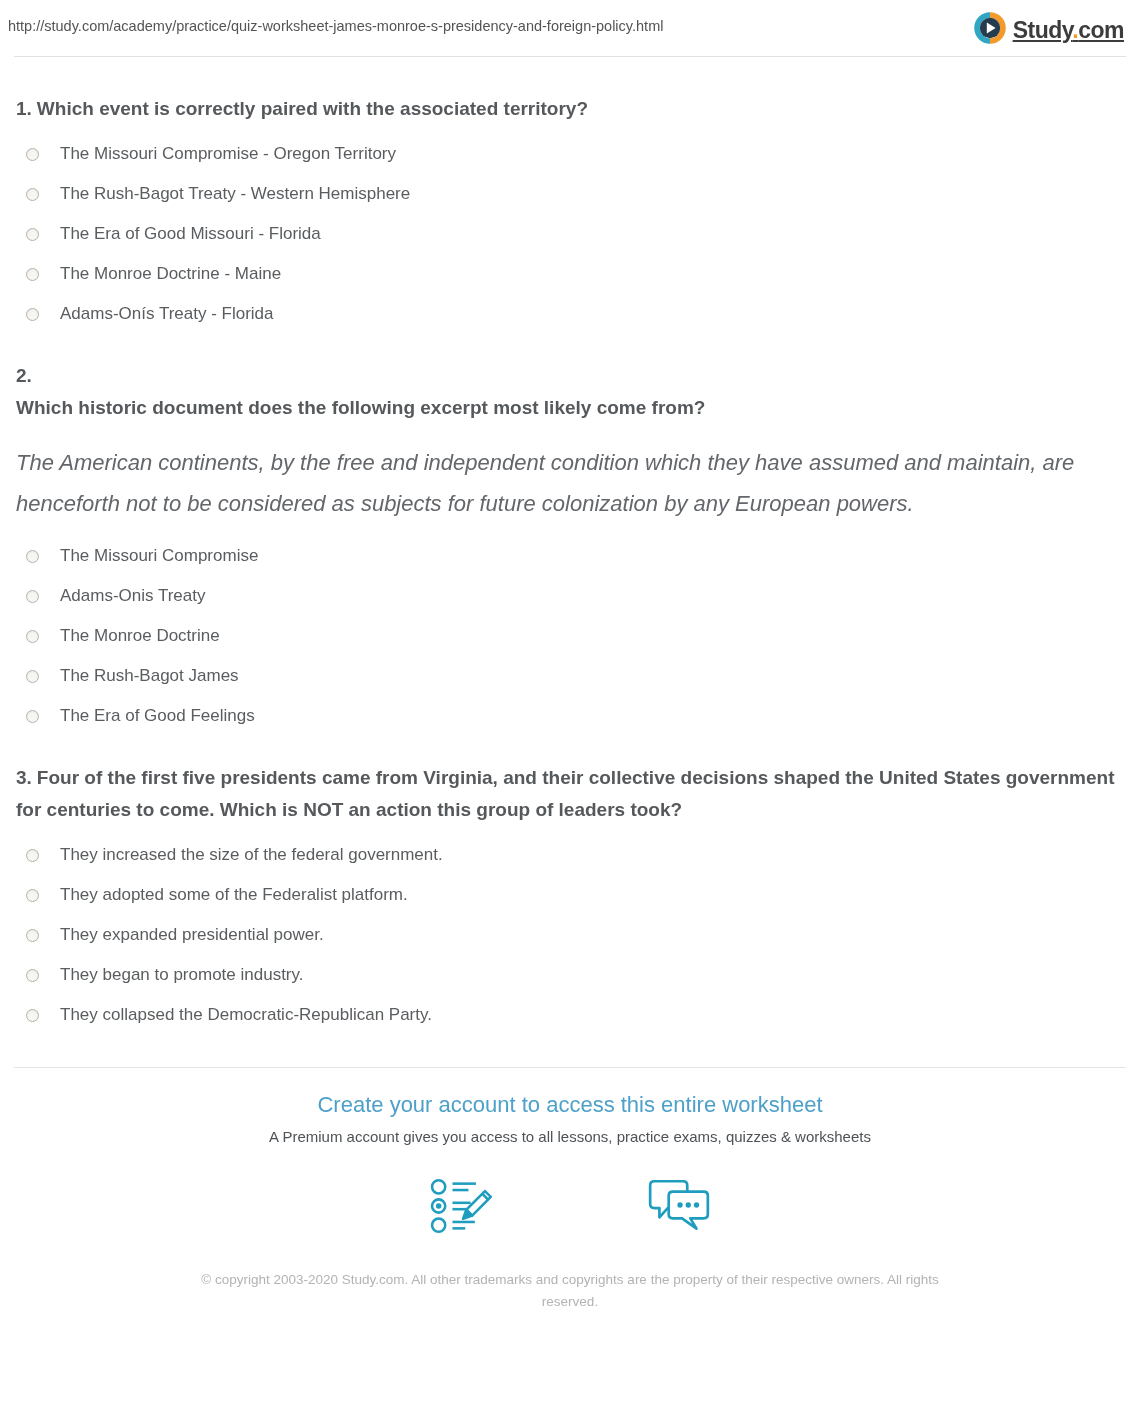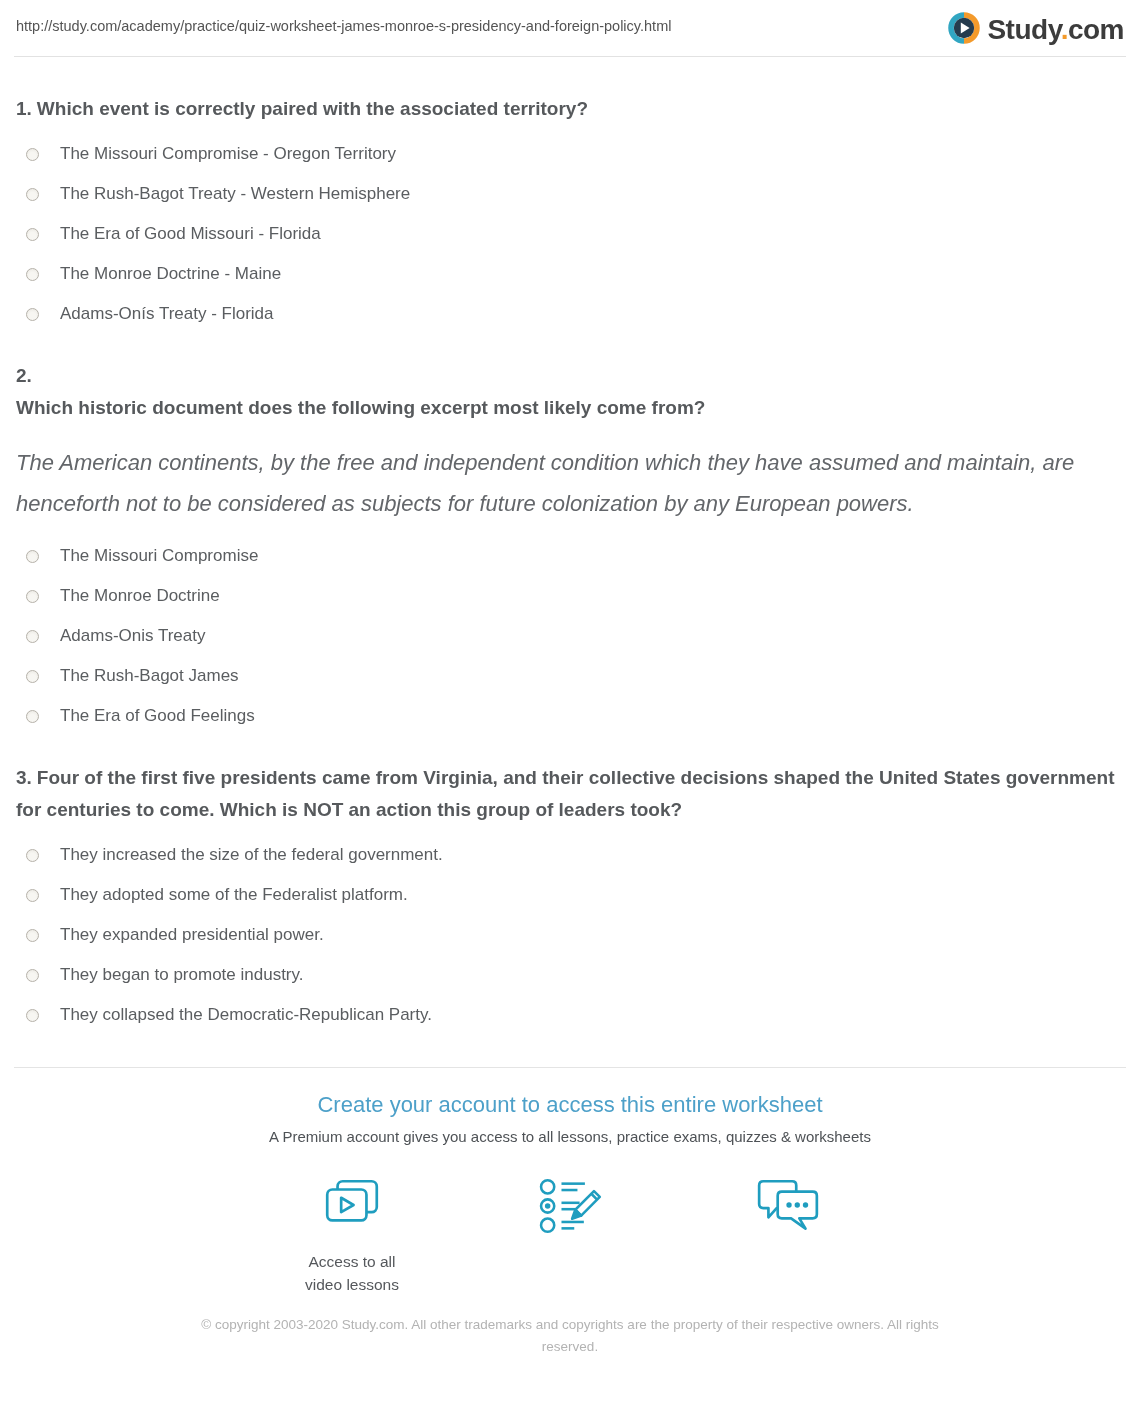--- a/index.html
+++ b/index.html
@@ -7,25 +7,25 @@
   body {
     width: 1140px;
     font-family: "Liberation Sans", "DejaVu Sans", sans-serif;
     color: #55585c;
   }
   .page { width: 1140px; min-height: 1418px; background: #fff; }
 
   
   .hdr {
     display: flex; justify-content: space-between; align-items: flex-start;
-    padding: 12px 16px 0 16px;
+    padding: 12px 16px 0 8px;
   }
   .hdr-url { font-size: 14.5px; color: #545454; padding-top: 6px; }
   .logo { display: flex; align-items: center; gap: 7px; }
-  .logo-text { font-size: 28px; font-weight: 700; color: #3c3c3c; letter-spacing: -0.5px; }
+  .logo-text { font-size: 23px; font-weight: 700; color: #3c3c3c; letter-spacing: -0.5px; text-decoration: underline; }
   .logo-dot { color: #f39a2b; }
 
   
   h1.title {
     margin: 26px 16px 2px 16px;
     font-size: 28px; font-weight: 700; line-height: 1.5;
     color: #2e5f6e; max-width: 780px;
   }
   hr.rule { border: none; border-top: 1px solid #e2e2e2; margin: 8px 14px 0 14px; }
 
@@ -123,25 +123,25 @@
     <section class="question">
       <h2 class="q-heading"><span class="qnum qnum-block">2.</span><span>Which historic document does the following excerpt most likely come from?</span></h2>
       <p class="excerpt">The American continents, by the free and independent condition which they have assumed and maintain, are henceforth not to be considered as subjects for future colonization by any European powers.</p>
       <div class="options">
         <div class="option">
           <span class="radio"></span>
           <span class="option-label">The Missouri Compromise</span>
         </div>
         <div class="option">
           <span class="radio"></span>
+          <span class="option-label">Adams-Onis Treaty</span>
+        </div>
+        <div class="option">
+          <span class="radio"></span>
           <span class="option-label">The Monroe Doctrine</span>
-        </div>
-        <div class="option">
-          <span class="radio"></span>
-          <span class="option-label">Adams-Onis Treaty</span>
         </div>
         <div class="option">
           <span class="radio"></span>
           <span class="option-label">The Rush-Bagot James</span>
         </div>
         <div class="option">
           <span class="radio"></span>
           <span class="option-label">The Era of Good Feelings</span>
         </div>
       </div>
@@ -176,30 +176,20 @@
   </main>
 
   <hr class="rule2">
 
   <section class="cta">
     <h3 class="cta-title">Create your account to access this entire worksheet</h3>
     <p class="cta-sub">A Premium account gives you access to all lessons, practice exams, quizzes &amp; worksheets</p>
 
     <div class="features">
 
-      <div class="feature f1">
-        <span>
-          <svg width="64" height="58" viewBox="0 0 62 54" fill="none" stroke="#1f9dbf" stroke-width="2.6">
-            <rect x="17" y="3" width="38" height="30" rx="5"></rect>
-            <rect x="7" y="11" width="38" height="30" rx="5" fill="#ffffff"></rect>
-            <path d="M20.5 19 L32.5 26 L20.5 33 Z" stroke-linejoin="round"></path>
-          </svg>
-        </span>
-        <p class="caption">Access to all video lessons</p>
-      </div>
 
       <div class="feature f2">
         <span>
           <svg width="66" height="58" viewBox="0 0 62 54" fill="none" stroke="#1f9dbf" stroke-width="2.4">
             <circle cx="10" cy="9" r="6.2"></circle>
             <circle cx="10" cy="27" r="6.2"></circle>
             <circle cx="10" cy="27" r="2.6" fill="#1f9dbf" stroke="none"></circle>
             <circle cx="10" cy="45" r="6.2"></circle>
             <path d="M23 6 H45"></path>
             <path d="M23 12 H38"></path>

